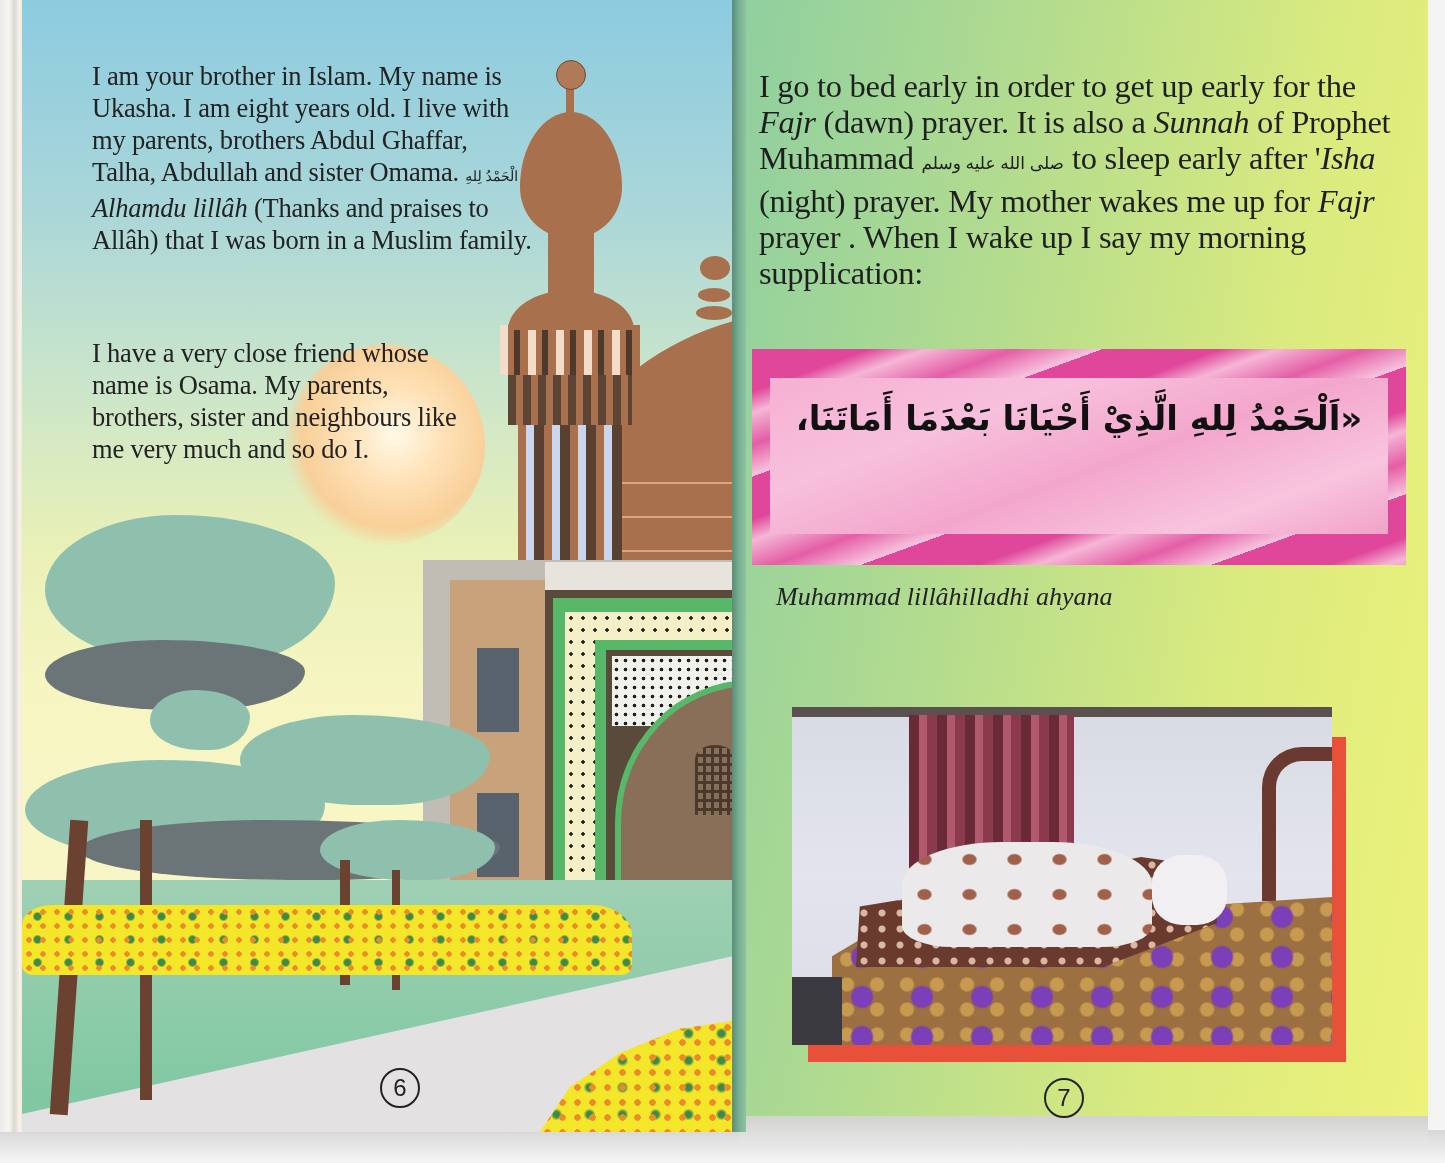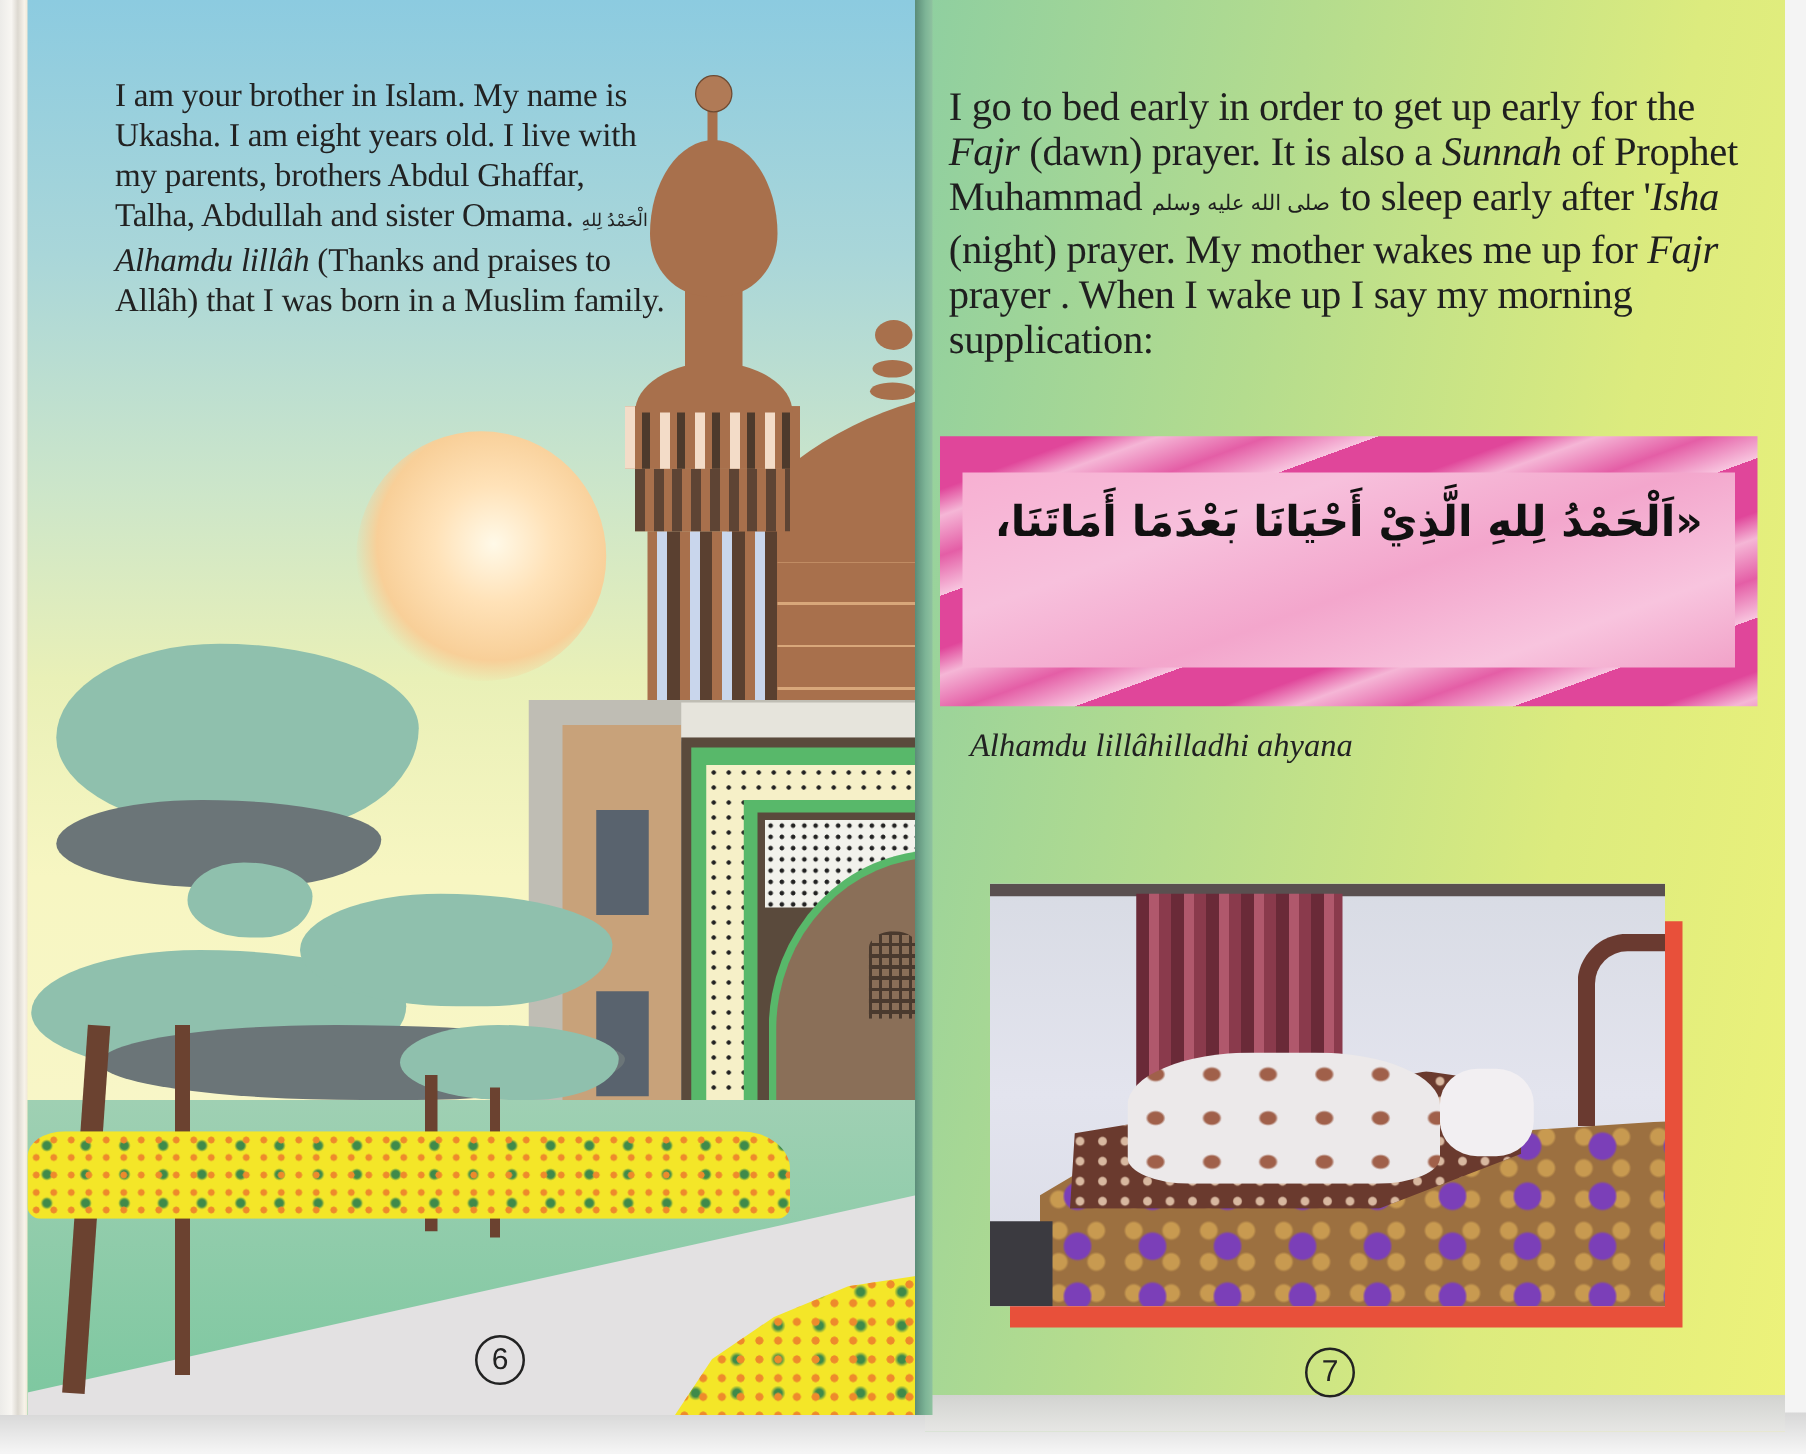--- a/index.html
+++ b/index.html
@@ -261,36 +261,37 @@
     <div class="canopy c-light" style="left:320px;top:820px;width:175px;height:60px;"></div>
     <div class="trunk" style="left:60px;top:820px;width:18px;height:295px;transform:rotate(4deg);"></div>
     <div class="trunk" style="left:140px;top:820px;width:12px;height:280px;"></div>
     <div class="trunk" style="left:340px;top:860px;width:10px;height:125px;"></div>
     <div class="trunk" style="left:392px;top:870px;width:8px;height:120px;"></div>
     <div class="flowers"></div>
     <div class="flowers-2"></div>
 
     <p class="left-text p1"><span>I am your brother in Islam. My name is Ukasha. I am eight years old. I live with my parents, brothers Abdul Ghaffar, Talha, Abdullah and sister Omama. </span><span class="arabic-inline">الْحَمْدُ لِلهِ</span> <span class="ital">Alhamdu lillâh</span><span> (Thanks and praises to Allâh) that I was born in a Muslim family.</span></p>
 
+    <p class="left-text p2">I have a very close friend whose name is Osama. My parents, brothers, sister and neighbours like me very much and so do I.</p>
 
     <div class="page-num num-6">6</div>
   </div>
 
   <div class="page-right">
     <div class="right-shadow"></div>
   </div>
   <div class="spine"></div>
 
   <p class="right-text"><span>I go to bed early in order to get up early for the </span><span class="ital">Fajr</span><span> (dawn) prayer. It is also a </span><span class="ital">Sunnah</span><span> of Prophet Muhammad </span><span class="arabic-inline">صلى الله عليه وسلم</span><span> to sleep early after '</span><span class="ital">Isha</span><span> (night) prayer. My mother wakes me up for </span><span class="ital">Fajr</span><span> prayer . When I wake up I say my morning supplication:</span></p>
 
   <div class="dua-box"></div>
   <div class="dua-inner"></div>
   <div class="dua-line dua-l1">«اَلْحَمْدُ لِلهِ الَّذِيْ أَحْيَانَا بَعْدَمَا أَمَاتَنَا،</div>
 
-  <p class="translit"><span>Alhamdu lillâhilladhi ahyana</span><br></p>
+  <p class="translit"><span>Muhammad lillâhilladhi ahyana</span><br></p>
 
   <div class="photo-frame"></div>
   <div class="photo">
     <div class="photo-window"></div>
     <div class="curtain"></div>
     <div class="headboard"></div>
     <div class="bed"></div>
     <div class="floor"></div>
     <div class="blanket"></div>
     <div class="sheet"></div>

